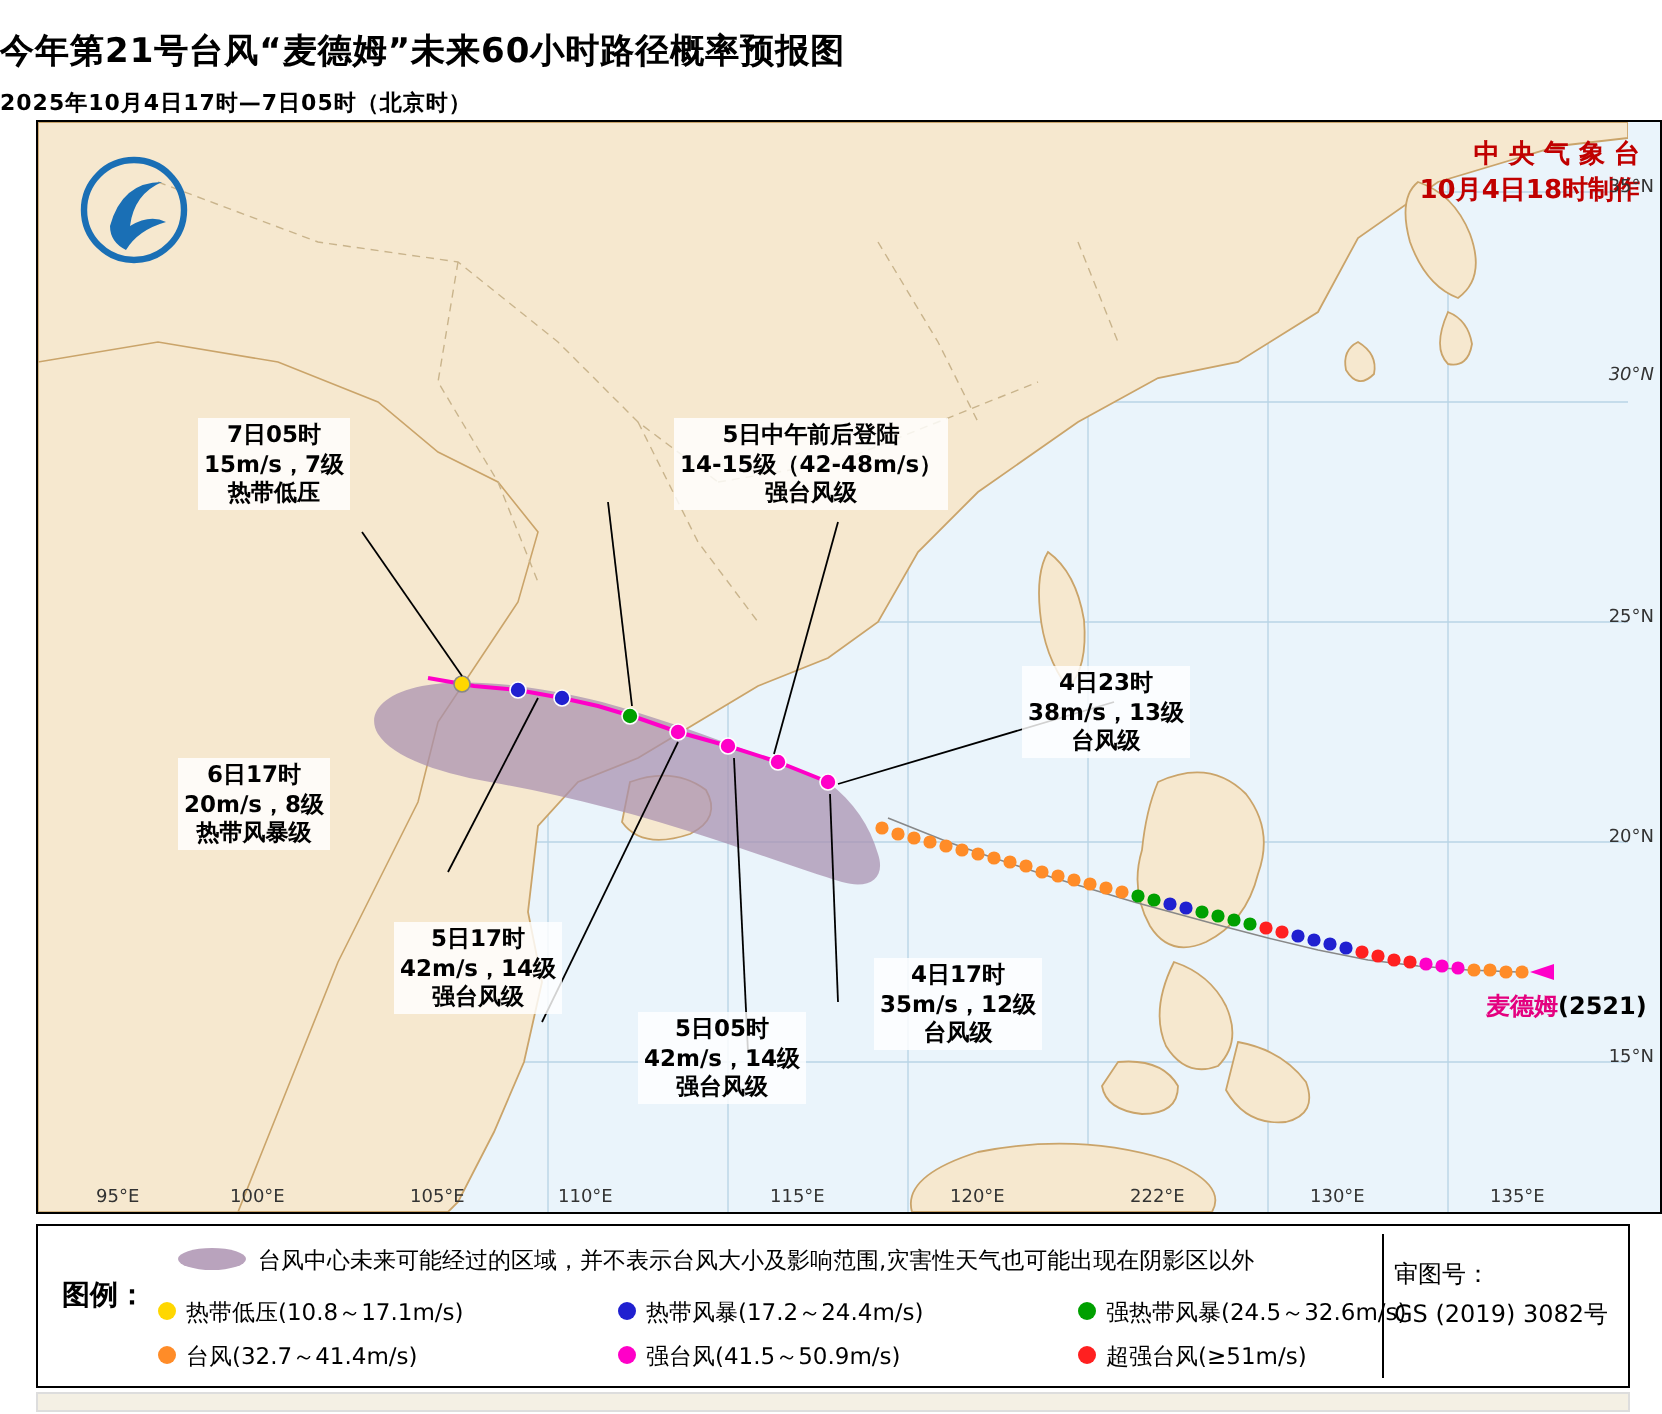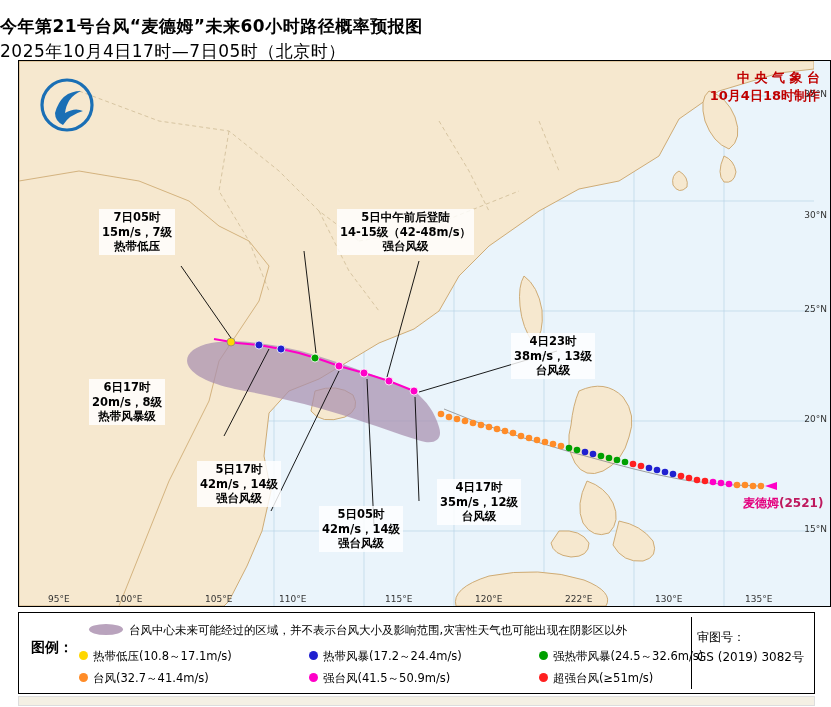--- a/index.html
+++ b/index.html
@@ -8,21 +8,21 @@
     background:#ffffff;
     font-family:"DejaVu Sans","Liberation Sans",sans-serif;
     color:#000;
     position:relative;
     overflow:hidden;
   }
   .title-wrap{
     position:absolute;left:0;top:14px;width:770px;
   }
   .title-line1{font-size:17px;font-weight:bold;letter-spacing:0.5px;line-height:25px;}
-  .title-line2{font-size:17px;font-weight:normal;letter-spacing:0.5px;line-height:25px;}
+  .title-line2{font-size:11px;font-weight:bold;letter-spacing:0.5px;line-height:25px;}
 
   .map-frame{
     position:absolute;left:18px;top:60px;width:795px;height:545px;
     border:1px solid #000;
     background:#eaf4fb;
     overflow:hidden;
     padding-left:16px;
   }
   .map-inner{position:absolute;left:0;top:0;width:795px;height:545px;}
 
@@ -45,21 +45,21 @@
   .callout .l{display:block;}
 
   .cma-mark{
     position:absolute;right:10px;top:8px;text-align:right;
     color:#c00000;font-weight:bold;font-size:13px;line-height:18px;
   }
 
   .storm-label{
     position:absolute;font-size:12px;font-weight:bold;color:#e4007f;
   }
-  .storm-label .num{color:#be185d;font-weight:bold;}
+  .storm-label .num{color:#000000;font-weight:bold;}
 
   
   .legend{
     position:absolute;left:18px;top:612px;width:795px;height:80px;
     border:1px solid #000;
     background:#fff;
     font-size:11.5px;
   }
   .legend-title{
     position:absolute;left:12px;top:26px;font-size:14px;font-weight:bold;
@@ -290,21 +290,21 @@
   <div class="axis-label" style="left:96px;bottom:2px;">100°E</div>
   <div class="axis-label" style="left:186px;bottom:2px;">105°E</div>
   <div class="axis-label" style="left:260px;bottom:2px;">110°E</div>
   <div class="axis-label" style="left:366px;bottom:2px;">115°E</div>
   <div class="axis-label" style="left:456px;bottom:2px;">120°E</div>
   <div class="axis-label" style="left:546px;bottom:2px;">222°E</div>
   <div class="axis-label" style="left:636px;bottom:2px;">130°E</div>
   <div class="axis-label" style="left:726px;bottom:2px;">135°E</div>
 
   <div class="axis-label" style="right:3px;top:28px;">35°N</div>
-  <div class="axis-label" style="right:3px;top:149px;">30°N</div>
+  <div class="axis-label" style="right:3px;top:122px;font-style:italic;">30°N</div>
   <div class="axis-label" style="right:3px;top:243px;">25°N</div>
   <div class="axis-label" style="right:3px;top:353px;">20°N</div>
   <div class="axis-label" style="right:3px;top:463px;">15°N</div>
 </div>
 
 <div class="legend">
   <div class="legend-title">图例：</div>
 
   <div class="legend-row0">
     <span class="swatch-ellipse"></span><span>台风中心未来可能经过的区域，并不表示台风大小及影响范围,灾害性天气也可能出现在阴影区以外</span>

